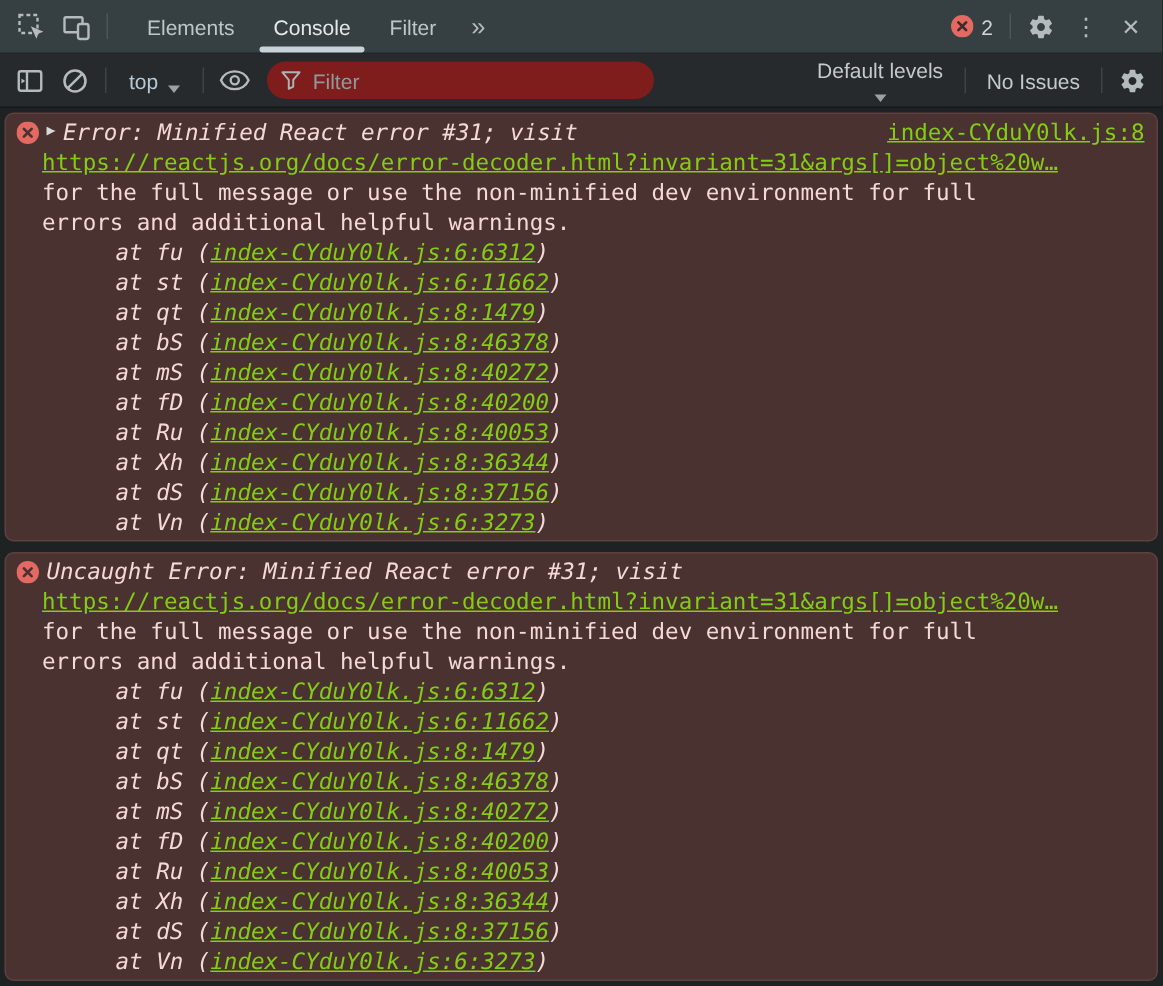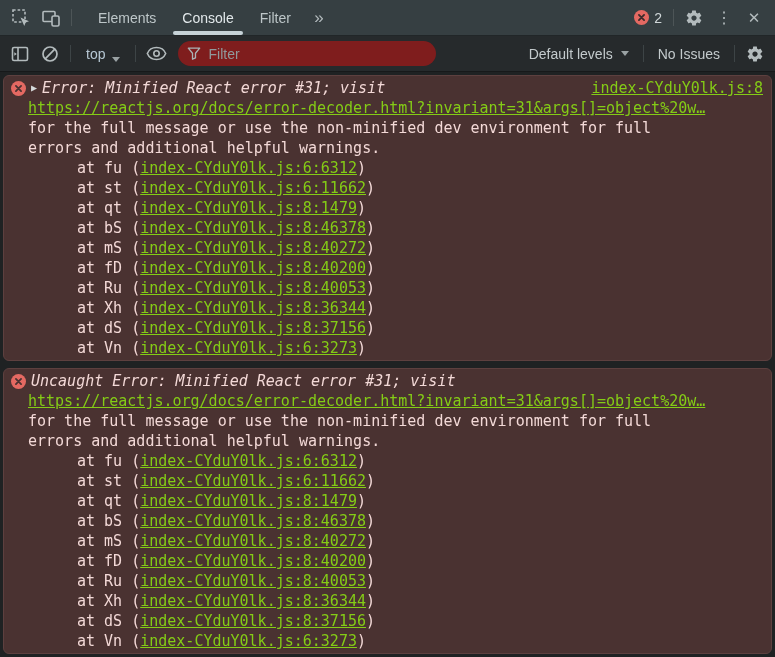--- a/index.html
+++ b/index.html
@@ -33,37 +33,37 @@
                  color:#b7c8d4; }
   .caret { width:0; height:0; border-left:4px solid transparent; border-right:4px solid transparent;
            border-top:5px solid #9aa2a4; display:inline-block; }
   .filter-wrap { position:relative; margin-left:7px; width:258px; height:25px; flex:0 0 auto; }
   .filter-wrap svg { position:absolute; left:9px; top:5px; color:#aab3b5; }
   .filter-input { width:100%; height:100%; border:none; outline:none; border-radius:13px;
                   background:#7f1d1d; color:#cdd4d6; font-size:14px; padding:0 10px 0 30px;
                   font-family:"Liberation Sans",sans-serif; }
   .filter-input::placeholder { color:#909a9c; }
   .levels { margin-left:auto; display:flex; align-items:center; gap:8px; color:#c3cacc;
-            font-size:14px; padding:0 9px; }
+            font-size:14px; padding:0 9px;flex-direction:column; }
   .no-issues { color:#c3cacc; font-size:14px; padding:0 9px; }
 
   
   .console { padding:3px 0 0 0; }
   .error-block { margin:0 3px 7px 3px; background:#4a3231; border:1px solid #5d403f;
                  border-radius:6px; padding:2px 8px 2px 6px;
                  font-family:"DejaVu Sans Mono",monospace; font-size:15px; line-height:20px;
                  color:#f3d9d7; overflow:hidden; }
   .err-head { display:flex; align-items:flex-start; }
   .err-icon { flex:0 0 auto; margin:3px 5px 0 1px; }
   .expander { flex:0 0 auto; color:#d6dadb; font-size:10px; line-height:20px; margin-right:5px; }
   .err-title { flex:1 1 auto; white-space:nowrap; overflow:hidden;font-style:italic; }
   .err-src { flex:0 0 auto; margin-left:10px; }
   .lnk { color:#84cc16; text-decoration:underline; cursor:pointer; }
   .err-line { padding-left:18px; white-space:nowrap; overflow:hidden; }
-  .stack-line { padding-left:67px; white-space:nowrap; }
+  .stack-line { padding-left:67px; white-space:nowrap;font-style:italic; }
 </style>
 </head>
 <body>
 
 <div class="tabbar">
   <div class="icon-btn">
     <svg width="20" height="20" viewBox="0 0 20 20">
       <rect x="2" y="2" width="12" height="12" fill="none" stroke="currentColor" stroke-width="1.6" stroke-dasharray="2.6 2"></rect>
       <path d="M9.5 9.5 L18 13.2 L14.6 14.4 L13.3 17.9 Z" fill="currentColor"></path>
     </svg>

